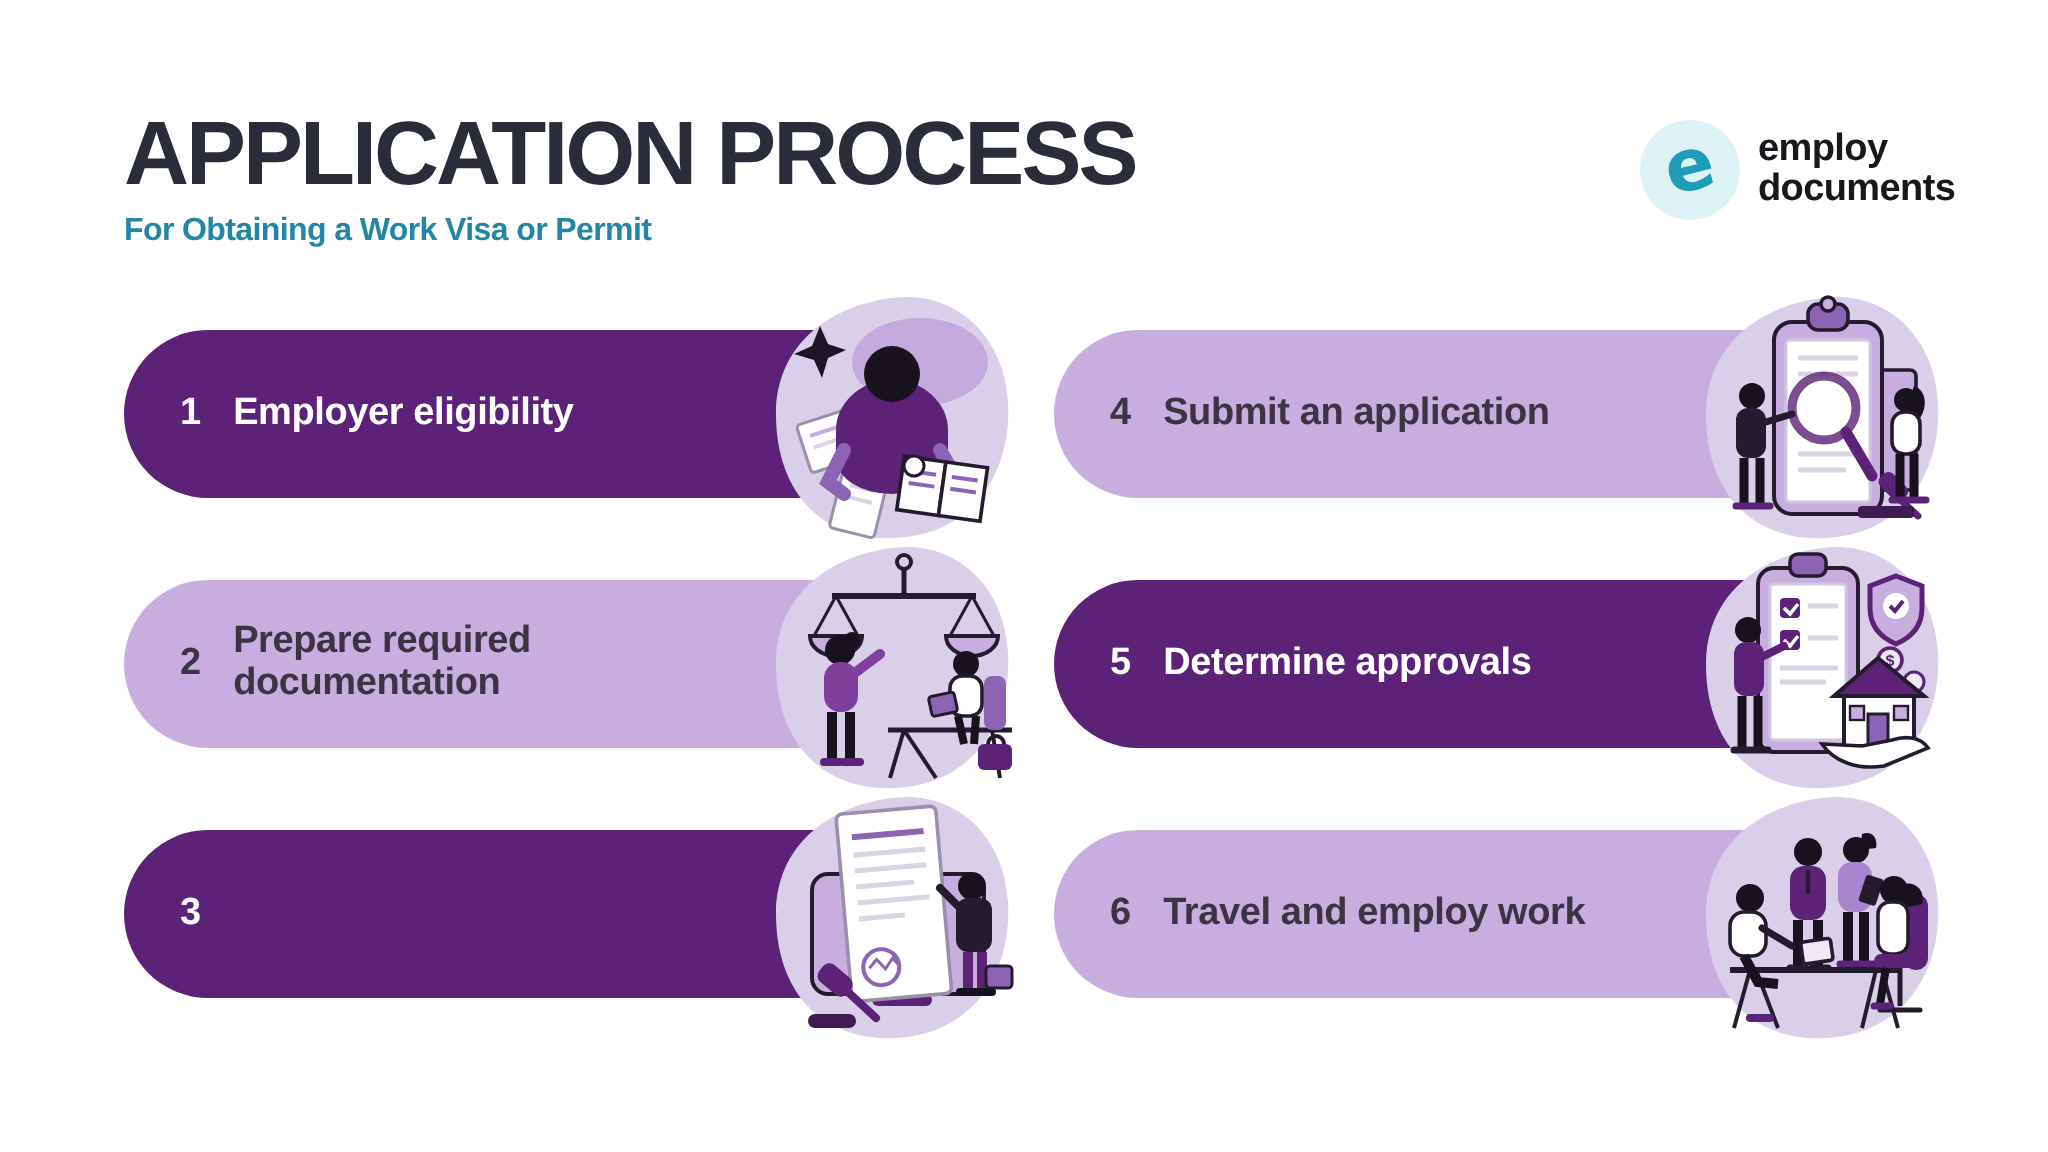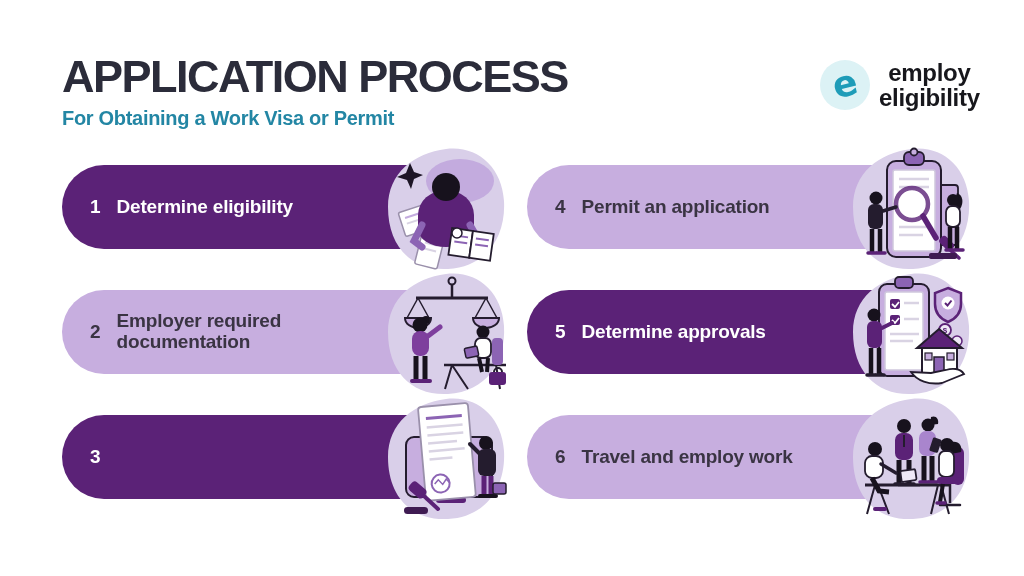--- a/index.html
+++ b/index.html
@@ -2,29 +2,29 @@
 <html style="--dark-purple: #5b2277; --light-purple: #c7aedf; --blob: #d9cfe9; --blob-accent: #c3abde; --title-color: #2b2c3a; --subtitle-color: #2386a4; --logo-teal: #1e9cb8; --logo-circle: #dcf2f5; --text-on-light: #3a3443; --outline: #241c2e; --mid-purple: #8c64b4;"><head>
 <meta charset="utf-8">
 <style>
   html,body{margin:0;padding:0;}
   body{font-family:"Liberation Sans","DejaVu Sans",sans-serif;background:#ffffff;}
   .canvas{position:relative;width:1024px;height:576px;background:#fff;overflow:hidden;}
 
   
   .header{position:absolute;left:62px;top:54px;}
   .title{font-size:45px;font-weight:800;letter-spacing:-1.5px;color:var(--title-color,#2b2c3a);line-height:1.02;margin:0;}
-  .subtitle{font-size:20px;font-weight:600;letter-spacing:-0.3px;color:var(--subtitle-color,#2386a4);margin-top:7px;}
+  .subtitle{font-size:16px;font-weight:600;letter-spacing:-0.3px;color:var(--subtitle-color,#2386a4);margin-top:7px;}
 
   
   .brand{position:absolute;left:820px;top:60px;display:flex;align-items:center;gap:9px;}
   .logo-circle{width:50px;height:50px;border-radius:50%;background:var(--logo-circle,#dcf2f5);
     display:flex;align-items:center;justify-content:center;}
   .logo-e{font-size:36px;font-weight:800;color:var(--logo-teal,#1e9cb8);
     transform:rotate(-14deg) translateY(-2px);font-family:"DejaVu Sans",sans-serif;}
-  .brand-text{font-size:24px;font-weight:700;color:#17171c;line-height:1.05;letter-spacing:-0.3px;text-align:center;}
+  .brand-text{font-size:19px;font-weight:700;color:#17171c;line-height:1.05;letter-spacing:-0.3px;}
   .brand-text .l2{font-weight:800;}
 
   
   .step{position:absolute;width:450px;height:84px;}
   .pill{position:absolute;left:0;top:0;width:392px;height:84px;border-radius:42px;
     display:flex;align-items:center;padding-left:28px;box-sizing:border-box;gap:16px;}
   .pill.dark{background:var(--dark-purple,#5b2277);color:#ffffff;}
   .pill.light{background:var(--light-purple,#c7aedf);color:var(--text-on-light,#3a3443);}
   .num{font-size:19px;font-weight:800;flex:0 0 auto;}
   .label{font-size:19px;font-weight:600;letter-spacing:-0.2px;line-height:1.1;max-width:218px;}
@@ -43,28 +43,28 @@
     <h1 class="title">APPLICATION PROCESS</h1>
     <div class="subtitle">For Obtaining a Work Visa or Permit</div>
   </div>
 
   <div class="brand">
     <div class="logo-circle">
       <span class="logo-e">e</span>
     </div>
     <div class="brand-text">
       <div class="l1">employ</div>
-      <div class="l2">eligibility</div>
+      <div class="l2">documents</div>
     </div>
   </div>
 
   <div class="step s1">
     <div class="pill dark">
       <span class="num">1</span>
-      <span class="label">Determine eligibility</span>
+      <span class="label">Employer eligibility</span>
     </div>
     <div class="illus">
       <svg viewBox="0 0 132 132">
         <path d="M66,6 C97,2 122,24 124,58 C126,94 106,124 68,126 C32,128 8,104 8,64 C8,30 34,10 66,6 Z" fill="#d9cfe9"></path>
         <ellipse cx="80" cy="38" rx="34" ry="22" fill="#c3abde"></ellipse>
         <path d="M30,20 l4,9 9,3 -9,4 -3,10 -4,-9 -10,-3 9,-4 z" fill="#1d1526"></path>
         <g transform="rotate(-18 38 76)">
           <rect x="21" y="64" width="35" height="25" rx="2" fill="#ffffff" stroke="#9a90ab" stroke-width="1.5"></rect>
           <line x1="26" y1="71" x2="50" y2="71" stroke="#c3abde" stroke-width="2"></line>
           <line x1="26" y1="77" x2="50" y2="77" stroke="#d9d3e3" stroke-width="2"></line>
@@ -87,21 +87,21 @@
           <line x1="95" y1="101" x2="108" y2="101" stroke="#8c64b4" stroke-width="2"></line>
         </g>
         <circle cx="77" cy="90" r="5" fill="#ffffff" stroke="#241c2e" stroke-width="1.5"></circle>
       </svg>
     </div>
   </div>
 
   <div class="step s2">
     <div class="pill light">
       <span class="num">2</span>
-      <span class="label">Employer required documentation</span>
+      <span class="label">Prepare required documentation</span>
     </div>
     <div class="illus">
       <svg viewBox="0 0 132 132">
         <path d="M66,6 C97,2 122,24 124,58 C126,94 106,124 68,126 C32,128 8,104 8,64 C8,30 34,10 66,6 Z" fill="#d9cfe9"></path>
         <circle cx="72" cy="13" r="3.5" fill="none" stroke="#241c2e" stroke-width="2"></circle>
         <line x1="72" y1="16" x2="72" y2="30" stroke="#241c2e" stroke-width="2.5"></line>
         <line x1="36" y1="30" x2="108" y2="30" stroke="#241c2e" stroke-width="3"></line>
         <path d="M38,30 l-11,20 M38,30 l11,20" stroke="#241c2e" stroke-width="1.5" fill="none"></path>
         <path d="M25,50 a13,10 0 0 0 26,0 z" fill="#c7aedf" stroke="#241c2e" stroke-width="2"></path>
         <path d="M106,30 l-11,20 M106,30 l11,20" stroke="#241c2e" stroke-width="1.5" fill="none"></path>
@@ -158,21 +158,21 @@
         <path d="M104,83 v19 M111,83 v19" stroke="#5b2277" stroke-width="5"></path>
         <path d="M100,103 h8 M108,103 h8" stroke="#17121d" stroke-width="4" stroke-linecap="round"></path>
         <rect x="113" y="90" width="13" height="11" rx="2" fill="#8c64b4" stroke="#241c2e" stroke-width="1.5"></rect>
       </svg>
     </div>
   </div>
 
   <div class="step s4">
     <div class="pill light">
       <span class="num">4</span>
-      <span class="label">Permit an application</span>
+      <span class="label">Submit an application</span>
     </div>
     <div class="illus">
       <svg viewBox="0 0 132 132">
         <path d="M66,6 C97,2 122,24 124,58 C126,94 106,124 68,126 C32,128 8,104 8,64 C8,30 34,10 66,6 Z" fill="#d9cfe9"></path>
         <rect x="90" y="42" width="23" height="60" rx="3" fill="#c7aedf" stroke="#241c2e" stroke-width="1.8"></rect>
         <rect x="42" y="18" width="54" height="96" rx="9" fill="#c7aedf" stroke="#241c2e" stroke-width="2"></rect>
         <rect x="59" y="9" width="20" height="13" rx="5" fill="#8c64b4" stroke="#241c2e" stroke-width="1.8"></rect>
         <circle cx="69" cy="9" r="3.5" fill="#c7aedf" stroke="#241c2e" stroke-width="1.8"></circle>
         <rect x="48" y="27" width="42" height="81" rx="2" fill="#ffffff" stroke="#cfc8dd" stroke-width="1.5"></rect>
         <line x1="54" y1="36" x2="84" y2="36" stroke="#d9d3e3" stroke-width="2.5"></line>

